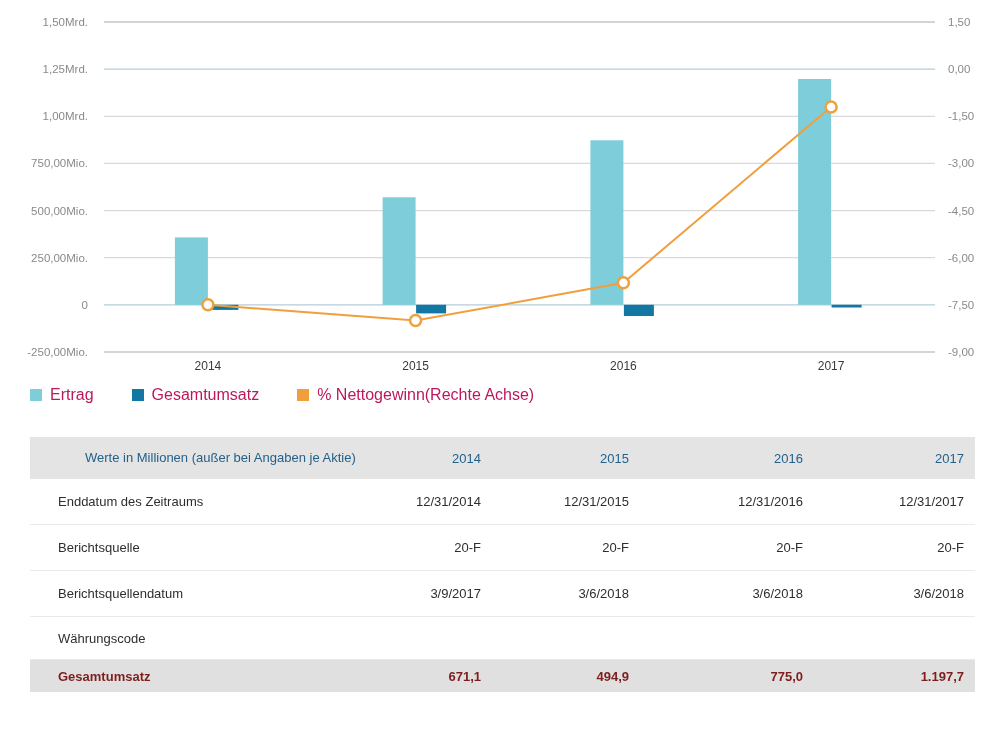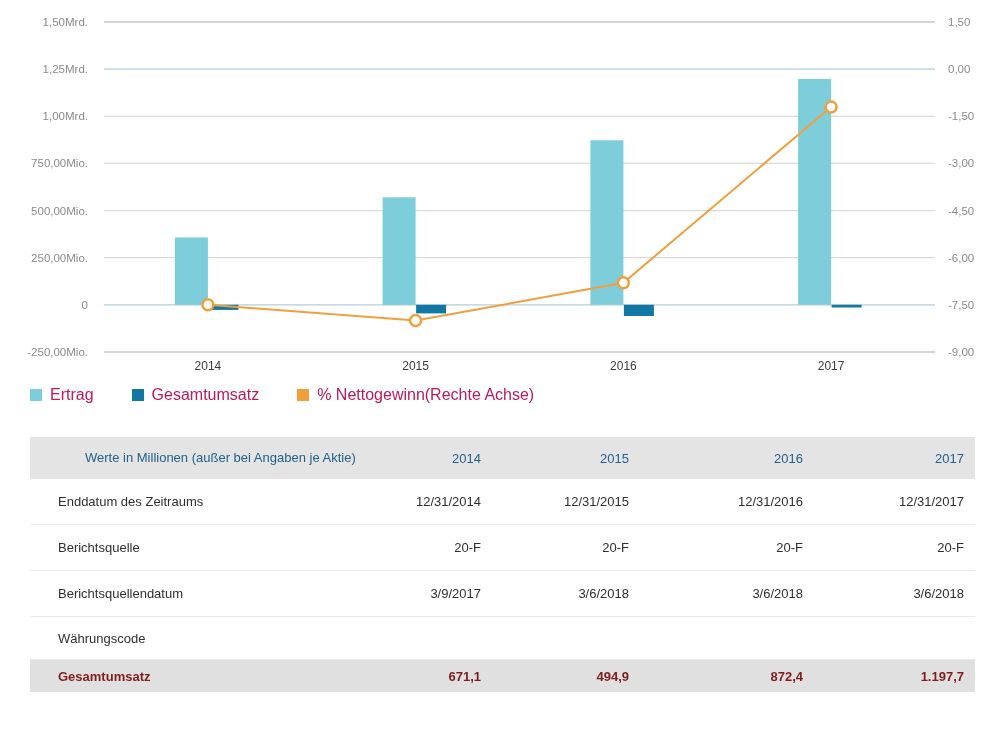--- a/index.html
+++ b/index.html
@@ -145,17 +145,17 @@
         <td class="lbl">Währungscode</td>
         <td class="num"></td>
         <td class="num"></td>
         <td class="num"></td>
         <td class="num"></td>
       </tr>
       <tr class="total-row">
         <td class="lbl">Gesamtumsatz</td>
         <td class="num">671,1</td>
         <td class="num">494,9</td>
-        <td class="num">872,4</td>
+        <td class="num">775,0</td>
         <td class="num">1.197,7</td>
       </tr>
     </tbody>
 </table>
 
 </body></html>

